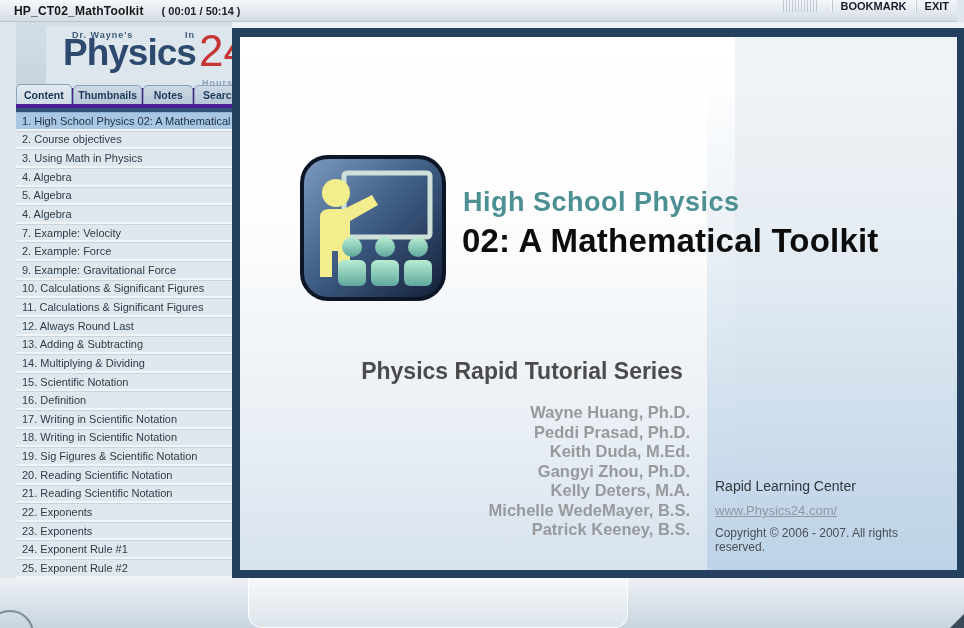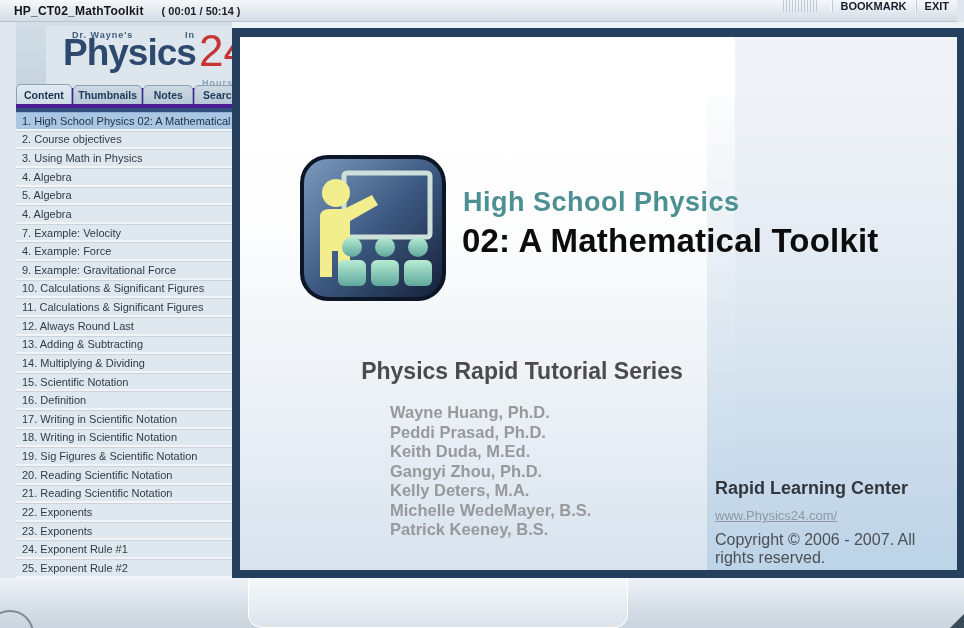--- a/index.html
+++ b/index.html
@@ -58,27 +58,27 @@
   .slide { position:absolute; left:8px; top:15px; width:717px; height:533px; overflow:hidden;
     background:linear-gradient(180deg,#ffffff 0%,#fefefe 32%,#ecf1f6 68%,#d8e3ee 100%); }
   .slide-band { position:absolute; left:495px; top:0; width:222px; height:533px; background:rgba(219,227,234,0.45); }
   .right-panel { position:absolute; left:467px; top:60px; width:250px; height:473px;
     background:linear-gradient(180deg, rgba(238,243,248,0.2) 0%, rgba(222,232,241,0.75) 40%, #bdd3e7 100%); }
 
   .series-label { position:absolute; left:223px; top:150px; font-size:27px; font-weight:bold; color:#4d9093; letter-spacing:.5px; }
   .slide-title { position:absolute; left:222px; top:185px; font-size:33px; font-weight:bold; color:#0c0c0c; letter-spacing:.2px; }
   .subtitle { position:absolute; left:82px; top:321px; width:400px; text-align:center;
     font-size:23px; font-weight:bold; color:#4b4b4b; }
-  .authors { position:absolute; left:150px; top:366px; width:300px; text-align:left; }
+  .authors { position:absolute; left:150px; top:366px; width:300px; text-align:right; }
   .author-line { font-size:16.5px; font-weight:bold; color:#97999c; line-height:19.5px; }
 
   .org { position:absolute; left:475px; top:441px; width:235px; }
-  .org-name { font-size:18px; font-weight:bold; color:#32373e; }
+  .org-name { font-size:14px; font-weight:normal; color:#32373e; }
   .org-url { font-size:13px; color:#8d98a1; text-decoration:underline; margin-top:9px; cursor:pointer; display:inline-block; }
-  .org-copy { font-size:16px; color:#4a4f55; margin-top:7px; }
+  .org-copy { font-size:12px; color:#4a4f55; margin-top:7px; }
 
   
   .slide-icon { position:absolute; left:60px; top:118px; width:146px; height:146px; }
 
   
   .bottombar { position:absolute; left:0; top:578px; width:964px; height:50px;
     background:linear-gradient(180deg,#eef2f6 0%,#dde5ec 40%,#c9d4de 100%); }
   .bb-curve { position:absolute; left:-14px; top:32px; width:48px; height:48px; border-radius:50%;
     border:2px solid #7d8c99; background:transparent; }
   .bb-panel { position:absolute; left:248px; top:0; width:380px; height:50px;
@@ -121,21 +121,21 @@
     <div class="tab-strip"></div>
     <div class="toc">
       <div class="toc-items" id="toc-items">
           <div class="toc-item selected">1. High School Physics 02: A Mathematical To</div>
           <div class="toc-item">2. Course objectives</div>
           <div class="toc-item">3. Using Math in Physics</div>
           <div class="toc-item">4. Algebra</div>
           <div class="toc-item">5. Algebra</div>
           <div class="toc-item">4. Algebra</div>
           <div class="toc-item">7. Example: Velocity</div>
-          <div class="toc-item">4. Example: Force</div>
+          <div class="toc-item">2. Example: Force</div>
           <div class="toc-item">9. Example: Gravitational Force</div>
           <div class="toc-item">10. Calculations &amp; Significant Figures</div>
           <div class="toc-item">11. Calculations &amp; Significant Figures</div>
           <div class="toc-item">12. Always Round Last</div>
           <div class="toc-item">13. Adding &amp; Subtracting</div>
           <div class="toc-item">14. Multiplying &amp; Dividing</div>
           <div class="toc-item">15. Scientific Notation</div>
           <div class="toc-item">16. Definition</div>
           <div class="toc-item">17. Writing in Scientific Notation</div>
           <div class="toc-item">18. Writing in Scientific Notation</div>

